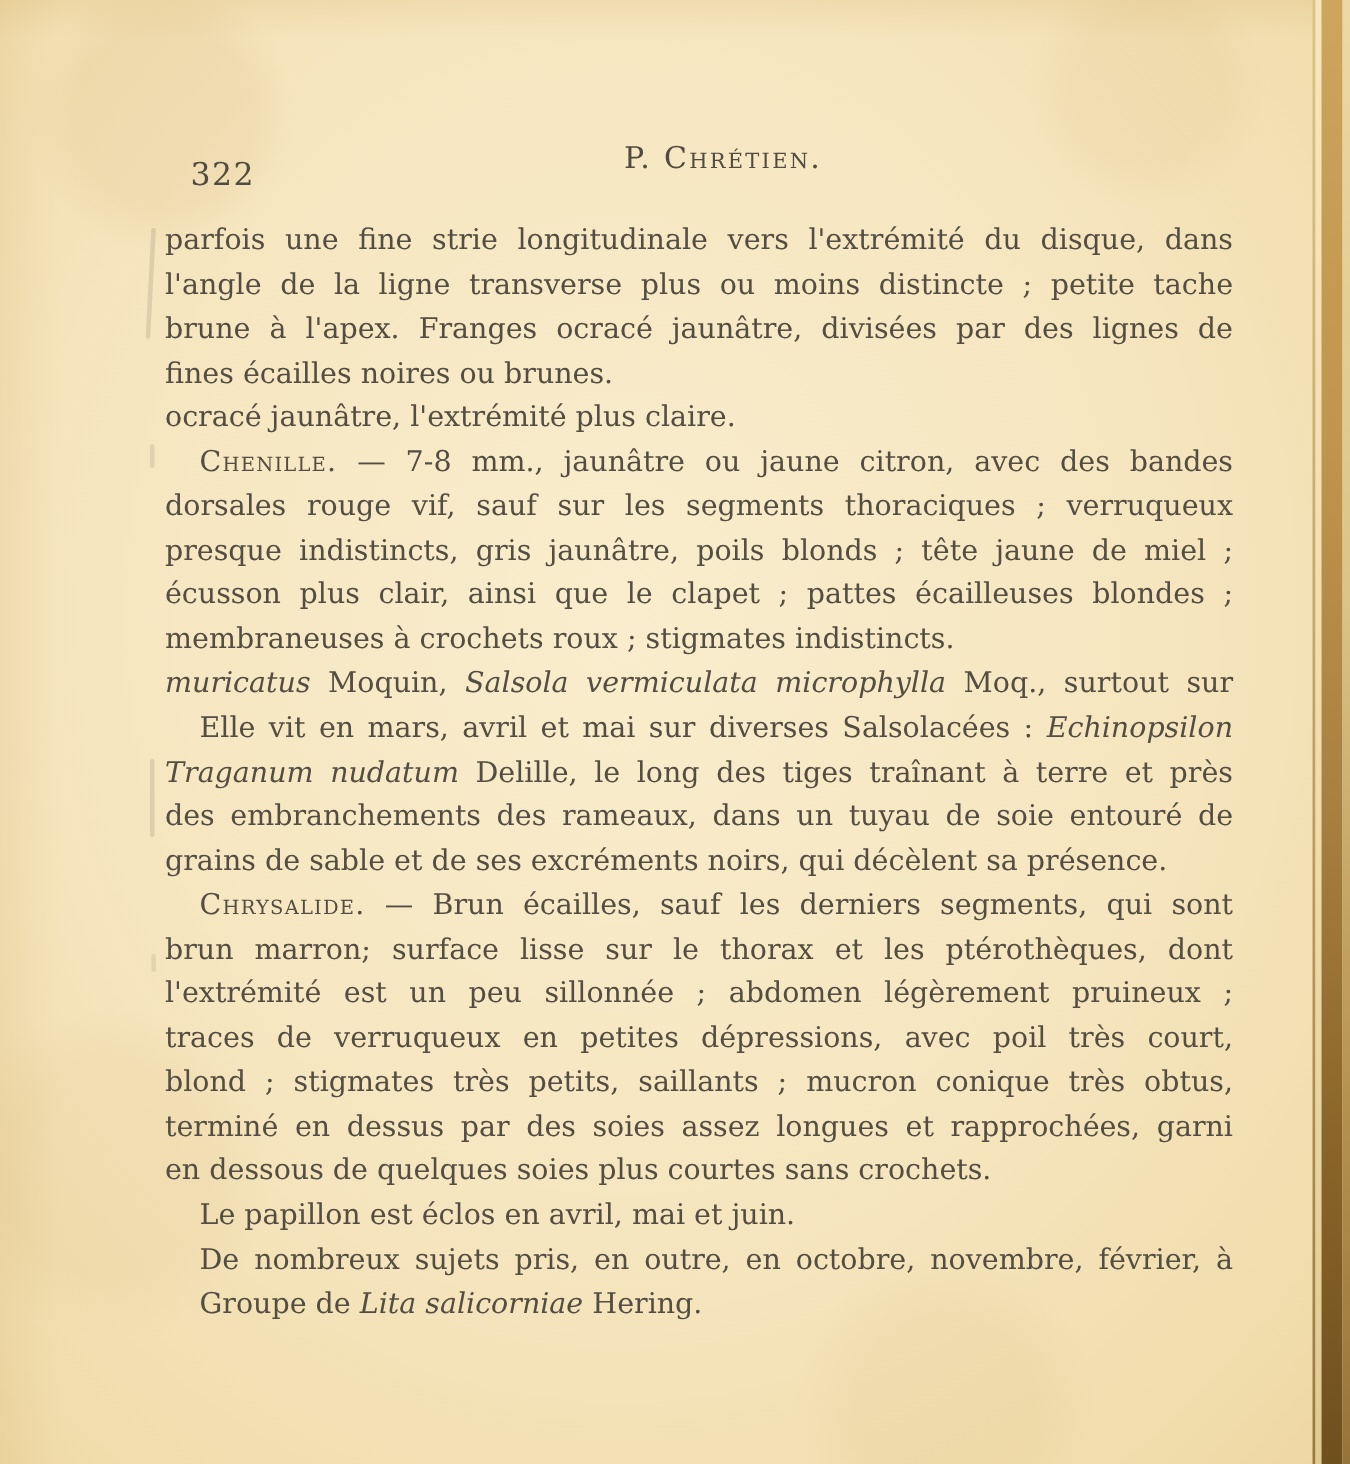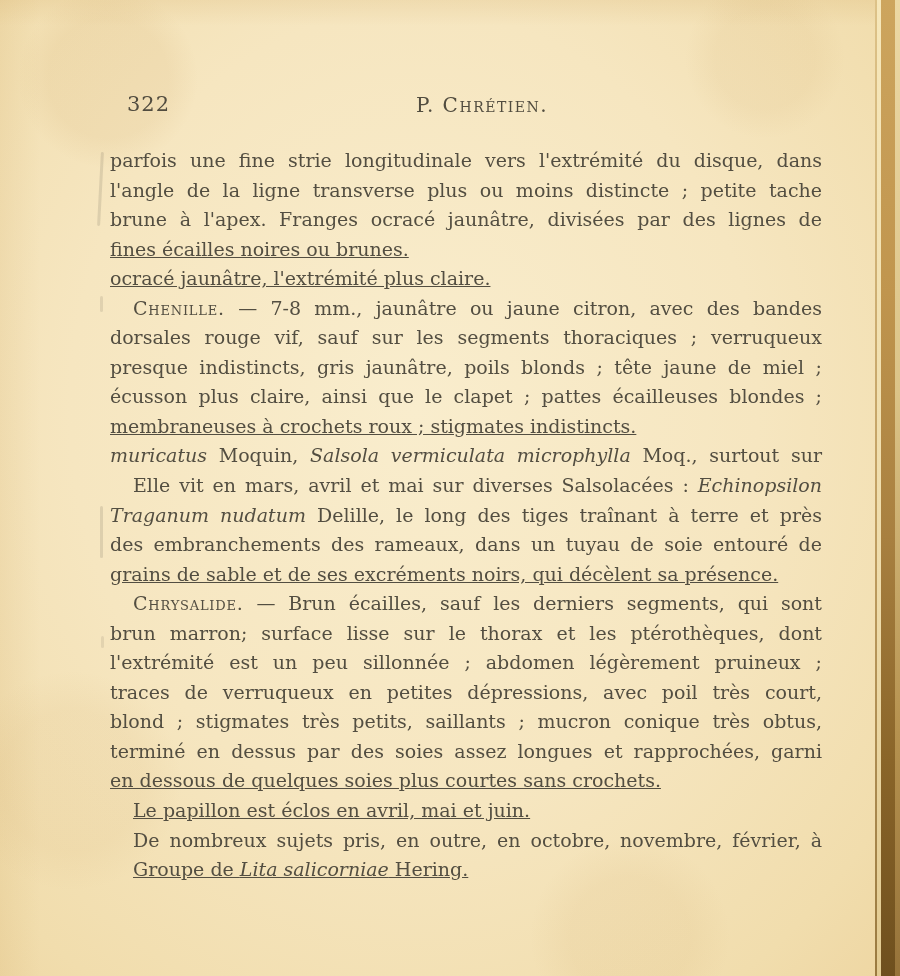--- a/index.html
+++ b/index.html
@@ -35,31 +35,31 @@
     background:linear-gradient(rgba(255,250,230,0.55),rgba(255,250,230,0.15));}
 
   
   .speck{position:absolute;background:rgba(90,84,70,0.35);border-radius:2px;}
   .sp1{left:99px;top:152px;width:3px;height:74px;transform:rotate(3deg);opacity:.45;}
   .sp2{left:100px;top:296px;width:3px;height:16px;opacity:.4;}
   .sp3{left:100px;top:506px;width:3px;height:52px;opacity:.45;}
   .sp4{left:101px;top:636px;width:3px;height:12px;opacity:.35;}
 
   .runner{position:absolute;top:92px;left:0;width:900px;height:30px;color:#514c3f;}
-  .page-number{position:absolute;left:127px;top:0;font-size:21px;letter-spacing:1px;text-align:center;}
+  .page-number{position:absolute;left:127px;top:12px;font-size:21px;letter-spacing:1px;text-align:center;}
   .running-title{position:absolute;left:416px;top:1px;font-size:20px;
     font-variant:small-caps;letter-spacing:1.5px;}
 
   .text-block{
     position:absolute;left:110px;top:146px;width:712px;
     font-size:19px;line-height:29.55px;color:#534e41;
     text-rendering:optimizeLegibility;
   }
   .line{text-align:justify;text-align-last:justify;white-space:normal;}
-  .line.last{text-align-last:left;text-decoration:underline;}
+  .line.last{text-align-last:left;}
   .line.indent{text-indent:23px;}
   .it{font-style:italic;}
   .sc{font-variant:small-caps;letter-spacing:0.8px;}
 </style>
 </head>
 <body>
 
 <div class="page">
   <div class="mottle"></div>
 
@@ -75,21 +75,21 @@
 
   <div class="text-block">
       <div class="line"><span>parfois une fine strie longitudinale vers l'extrémité du disque, dans</span></div>
       <div class="line"><span>l'angle de la ligne transverse plus ou moins distincte ; petite tache</span></div>
       <div class="line"><span>brune à l'apex. Franges ocracé jaunâtre, divisées par des lignes de</span></div>
       <div class="line last"><span>fines écailles noires ou brunes.</span></div>
       <div class="line last"><span>ocracé jaunâtre, l'extrémité plus claire.</span></div>
       <div class="line indent"><span class="sc">Chenille.</span><span> — 7-8 mm., jaunâtre ou jaune citron, avec des bandes</span></div>
       <div class="line"><span>dorsales rouge vif, sauf sur les segments thoraciques ; verruqueux</span></div>
       <div class="line"><span>presque indistincts, gris jaunâtre, poils blonds ; tête jaune de miel ;</span></div>
-      <div class="line"><span>écusson plus claire, ainsi que le clapet ; pattes écailleuses blondes ;</span></div>
+      <div class="line"><span>écusson plus clair, ainsi que le clapet ; pattes écailleuses blondes ;</span></div>
       <div class="line last"><span>membraneuses à crochets roux ; stigmates indistincts.</span></div>
       <div class="line"><span class="it">muricatus</span><span> Moquin, </span><span class="it">Salsola vermiculata microphylla</span><span> Moq., surtout sur</span></div>
       <div class="line indent"><span>Elle vit en mars, avril et mai sur diverses Salsolacées : </span><span class="it">Echinopsilon</span></div>
       <div class="line"><span class="it">Traganum nudatum</span><span> Delille, le long des tiges traînant à terre et près</span></div>
       <div class="line"><span>des embranchements des rameaux, dans un tuyau de soie entouré de</span></div>
       <div class="line last"><span>grains de sable et de ses excréments noirs, qui décèlent sa présence.</span></div>
       <div class="line indent"><span class="sc">Chrysalide.</span><span> — Brun écailles, sauf les derniers segments, qui sont</span></div>
       <div class="line"><span>brun marron; surface lisse sur le thorax et les ptérothèques, dont</span></div>
       <div class="line"><span>l'extrémité est un peu sillonnée ; abdomen légèrement pruineux ;</span></div>
       <div class="line"><span>traces de verruqueux en petites dépressions, avec poil très court,</span></div>

